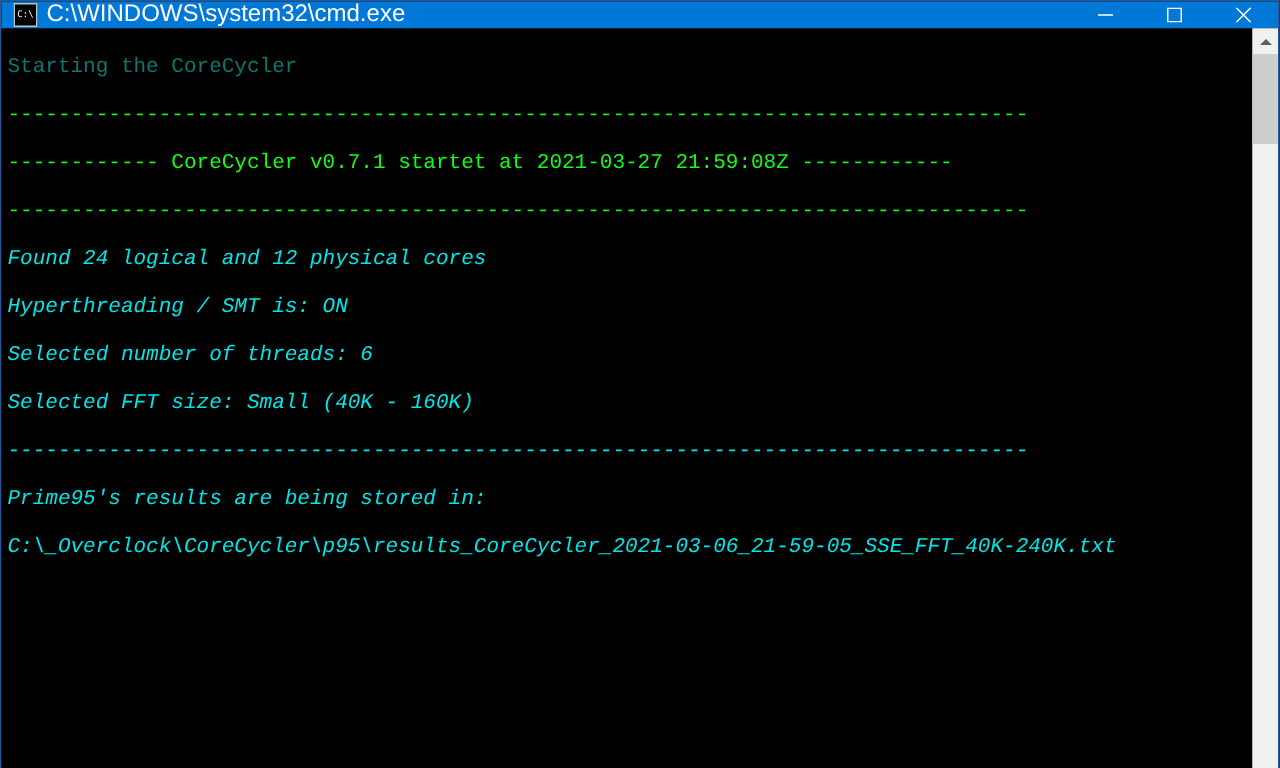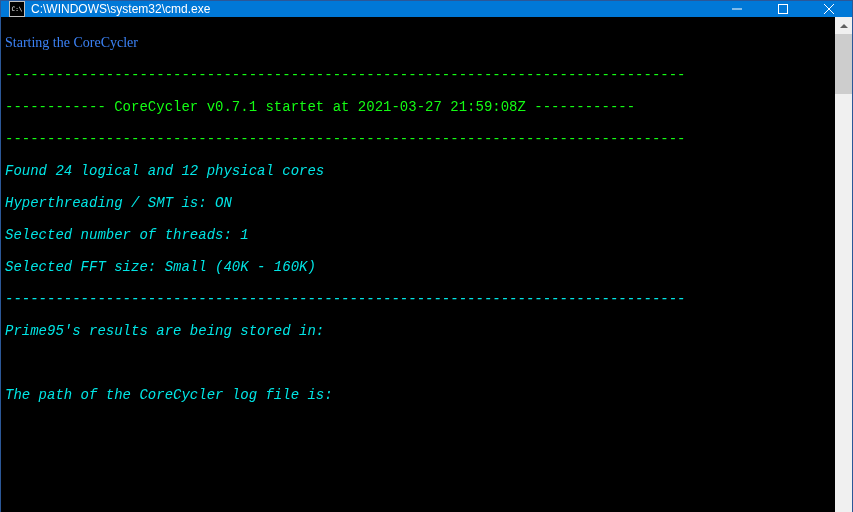--- a/index.html
+++ b/index.html
@@ -18,21 +18,21 @@
     flex-direction: column;
     border: 1px solid #2b5797;
   }
   .titlebar {
     height: 30px;
     background: #0078d7;
     display: flex;
     align-items: center;
     color: #fff;
     font-family: 'Segoe UI', sans-serif;
-    font-size: 12px;
+    font-size: 16px;
     user-select: none;
   }
   .titlebar-icon {
     width: 16px;
     height: 16px;
     margin: 0 6px 0 8px;
     background: #000;
     border: 1px solid #c0c0c0;
     position: relative;
     display: flex;
@@ -72,21 +72,21 @@
     padding: 2px 4px;
     font-size: 14px;
     line-height: 16px;
     color: #c0c0c0;
     white-space: pre;
     overflow: hidden;
   }
   .line { display: block; }
   .green { color: #14fc14; }
   .cyan { color: #00e5e5; font-style: italic; }
-  .gray { color: #3b82f6; font-family: Liberation Serif, serif; }
+  .gray { color: #0f766e; }
   @keyframes blink { 50% { opacity: 0; } }
   .scrollbar {
     width: 17px;
     background: #f0f0f0;
     display: flex;
     flex-direction: column;
   }
   .sb-btn {
     height: 17px;
     background: #f0f0f0;
@@ -139,26 +139,26 @@
   </div>
 
   <div class="console-wrap">
     <div class="console">
 <span class="line gray">Starting the CoreCycler</span>
 <span class="line green">---------------------------------------------------------------------------------</span>
 <span class="line"><span class="green">------------ </span><span class="green">CoreCycler v0.7.1 startet at 2021-03-27 21:59:08Z</span><span class="green"> ------------</span></span>
 <span class="line green">---------------------------------------------------------------------------------</span>
 <span class="line cyan">Found 24 logical and 12 physical cores</span>
 <span class="line cyan">Hyperthreading / SMT is: ON</span>
-<span class="line cyan">Selected number of threads: 1</span>
+<span class="line cyan">Selected number of threads: 6</span>
 <span class="line cyan">Selected FFT size: Small (40K - 160K)</span>
 <span class="line cyan">---------------------------------------------------------------------------------</span>
 <span class="line cyan">Prime95's results are being stored in:</span>
+<span class="line cyan">C:\_Overclock\CoreCycler\p95\results_CoreCycler_2021-03-06_21-59-05_SSE_FFT_40K-240K.txt</span>
 <span class="line"> </span>
-<span class="line cyan">The path of the CoreCycler log file is:</span>
 
 
 
 
 
 
 
 
 
 

